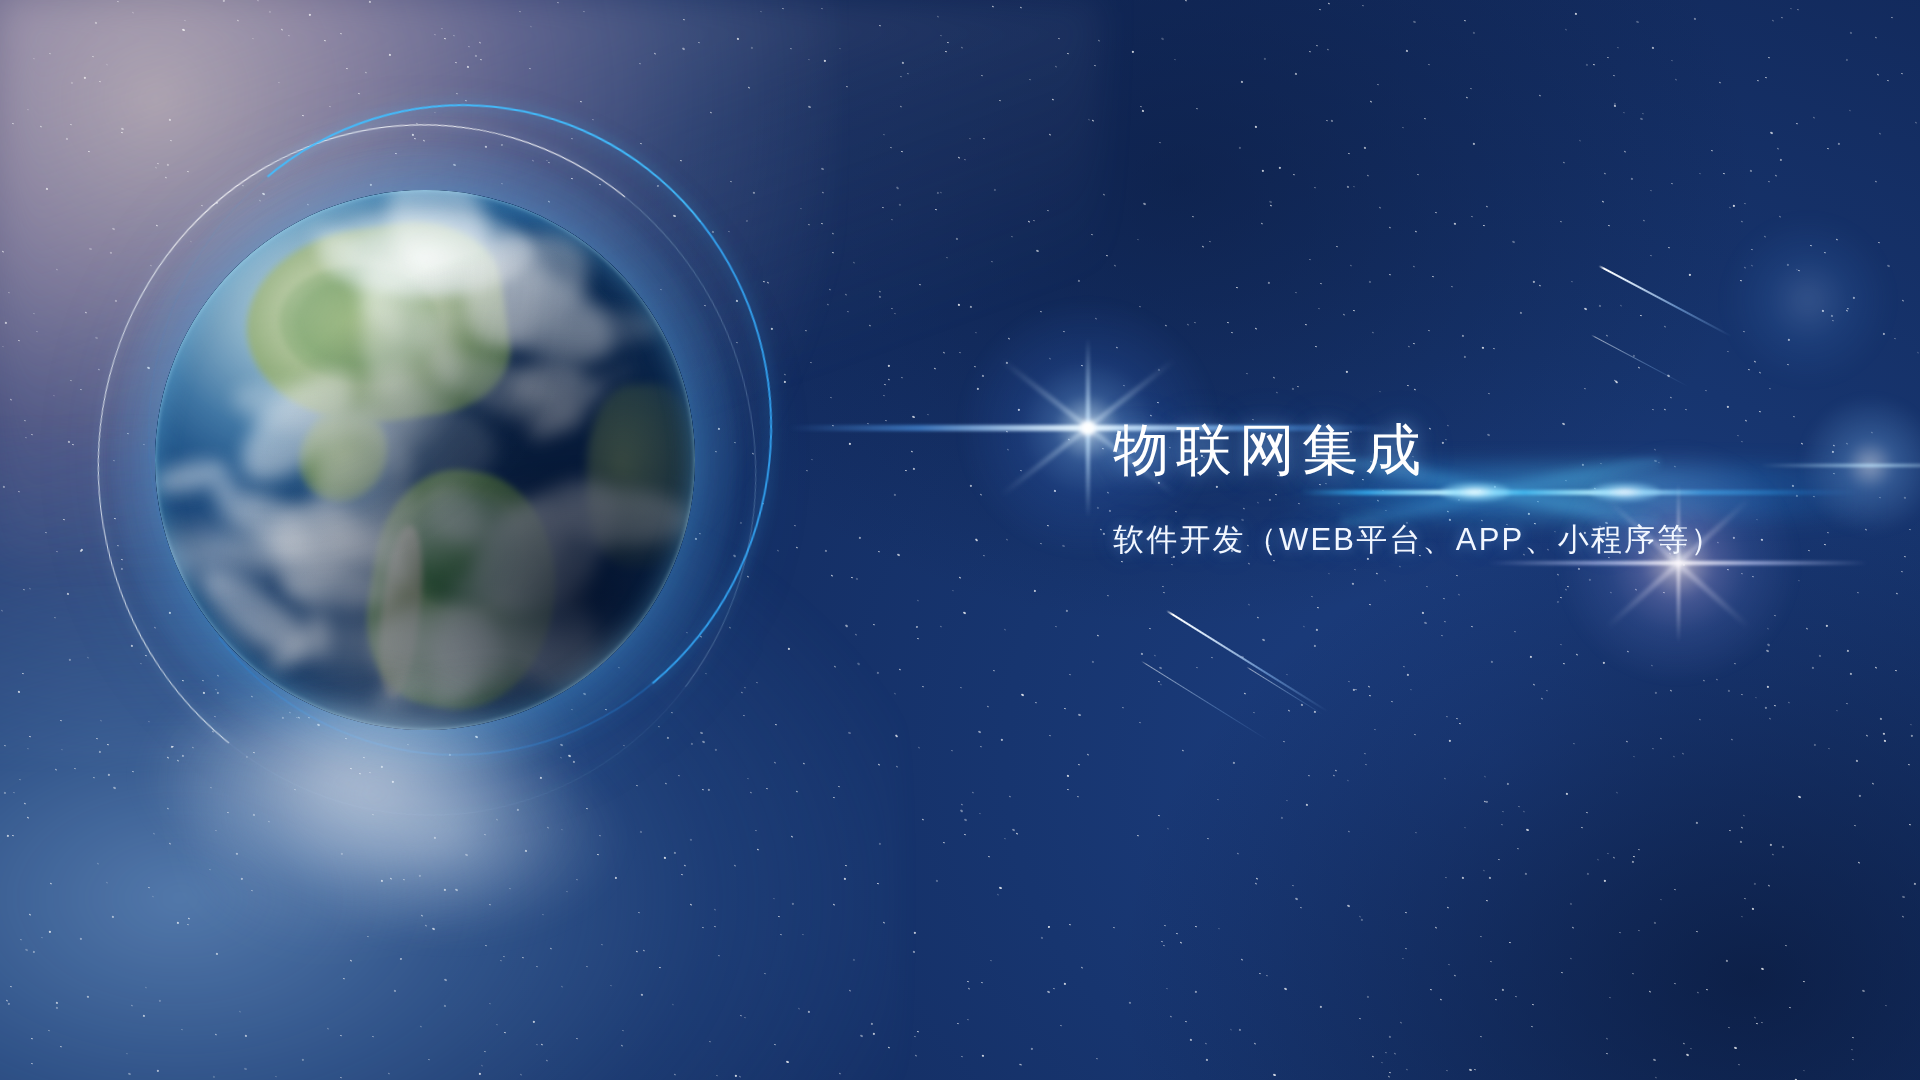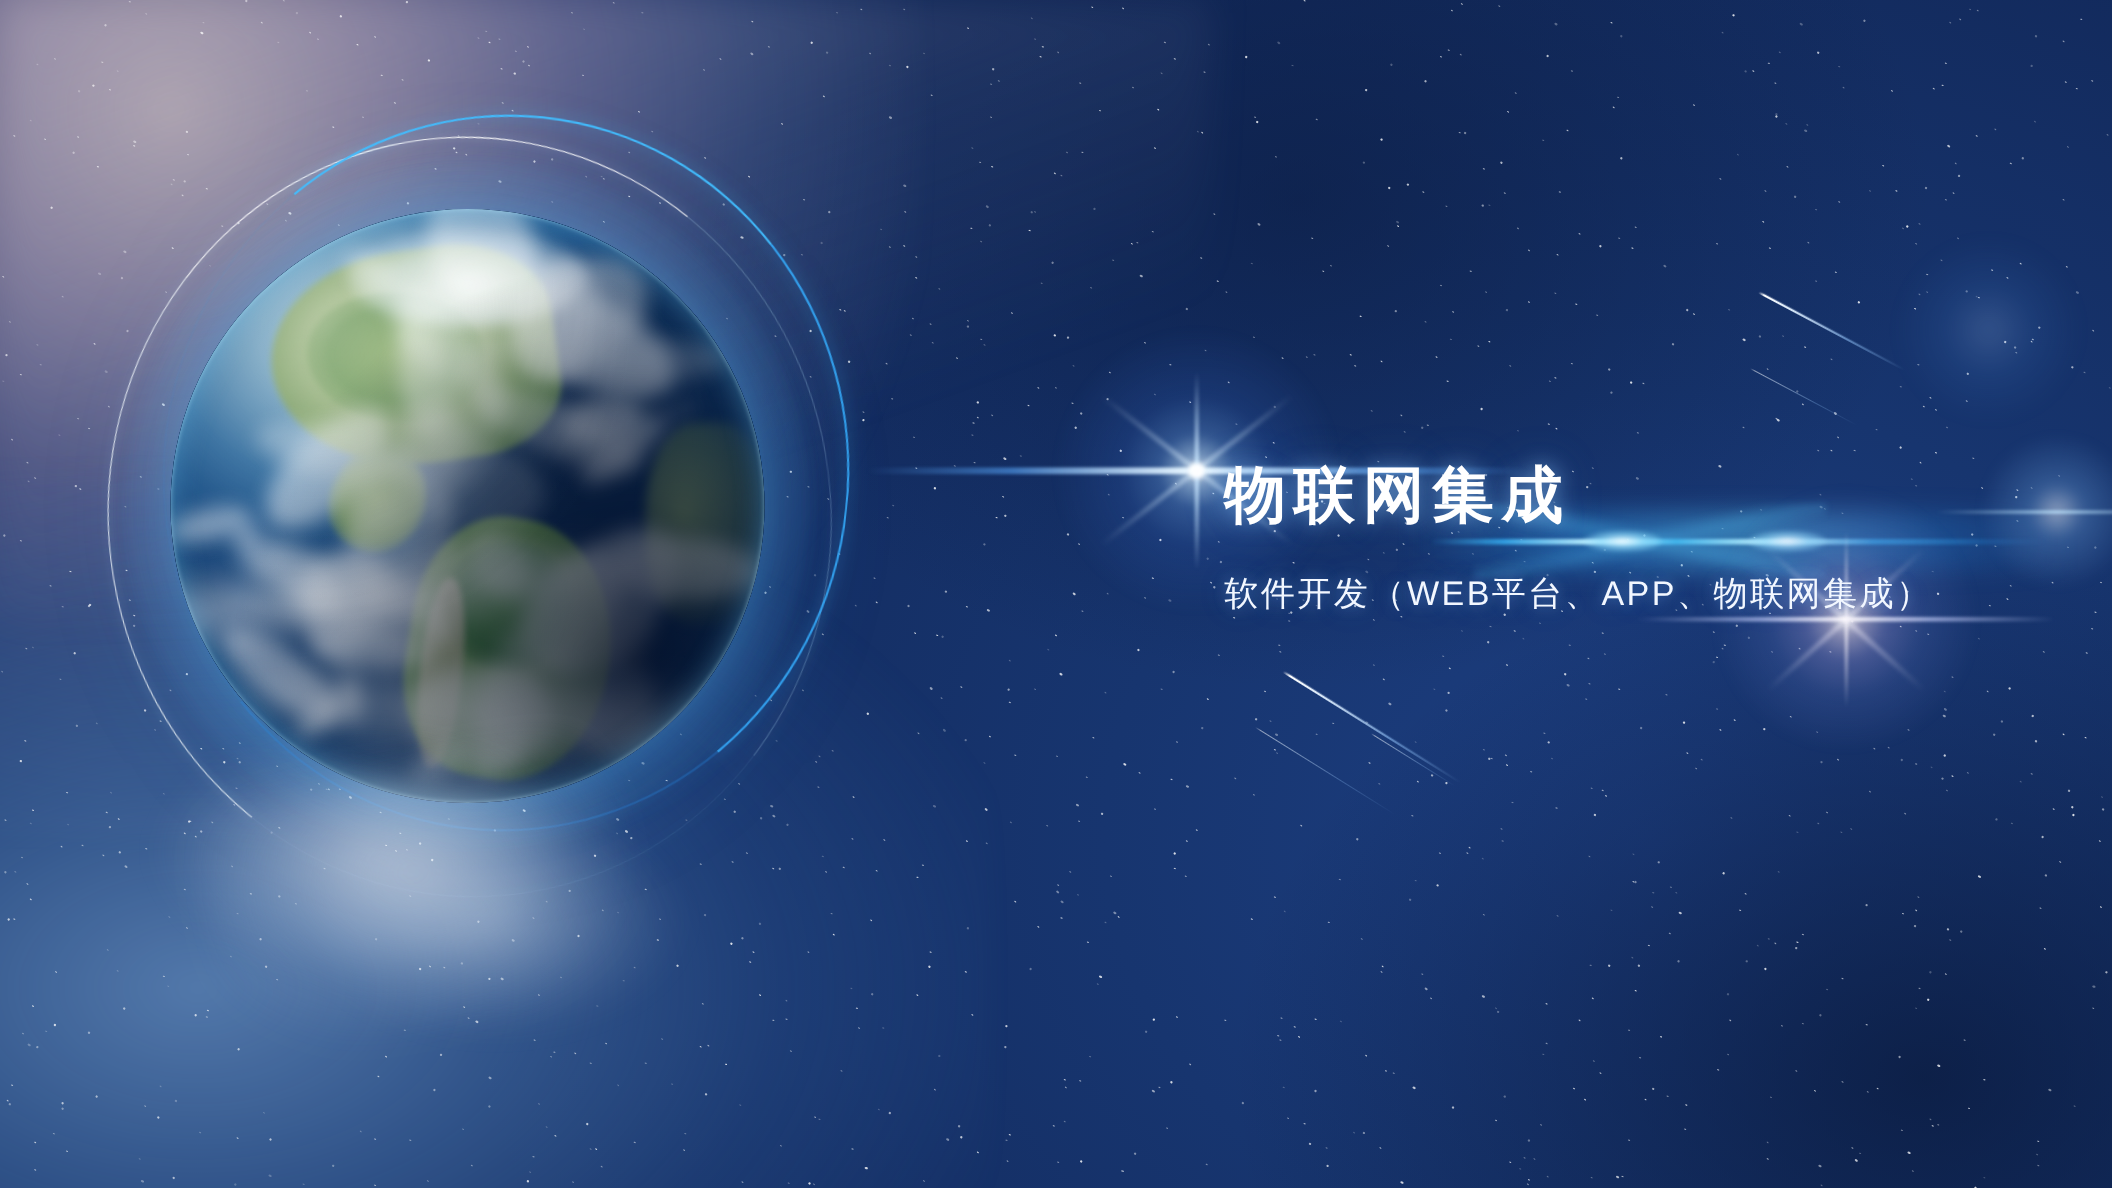--- a/index.html
+++ b/index.html
@@ -381,21 +381,21 @@
   .copy {
     position: absolute;
     left: 1113px;
     top: 420px;
     width: 760px;
   }
   .title {
     font-size: 56px;
     line-height: 1.08;
     letter-spacing: 7px;
-    font-weight: 700;
+    font-weight: 400;
     color: #ffffff;
     text-shadow: 0 0 18px rgba(150,205,255,.55), 0 0 42px rgba(90,165,255,.30);
     white-space: nowrap;
   }
   .subtitle {
     margin-top: 30px;
     font-size: 31px;
     line-height: 1.95;
     letter-spacing: 2.2px;
     font-weight: 400;
@@ -1859,17 +1859,17 @@
   </div>
 
   <div class="flare" id="flare-aux">
     <span class="ahalo"></span>
     <span class="abeam"></span>
   </div>
 
   <div class="copy">
     <div class="title">物联网集成</div>
     <div class="subtitle">
-      <div>软件开发（WEB平台、APP、物联网集成）</div>
+      <div>软件开发（WEB平台、APP、小程序等）</div>
     </div>
   </div>
 
 </div>
 
 </body></html>

